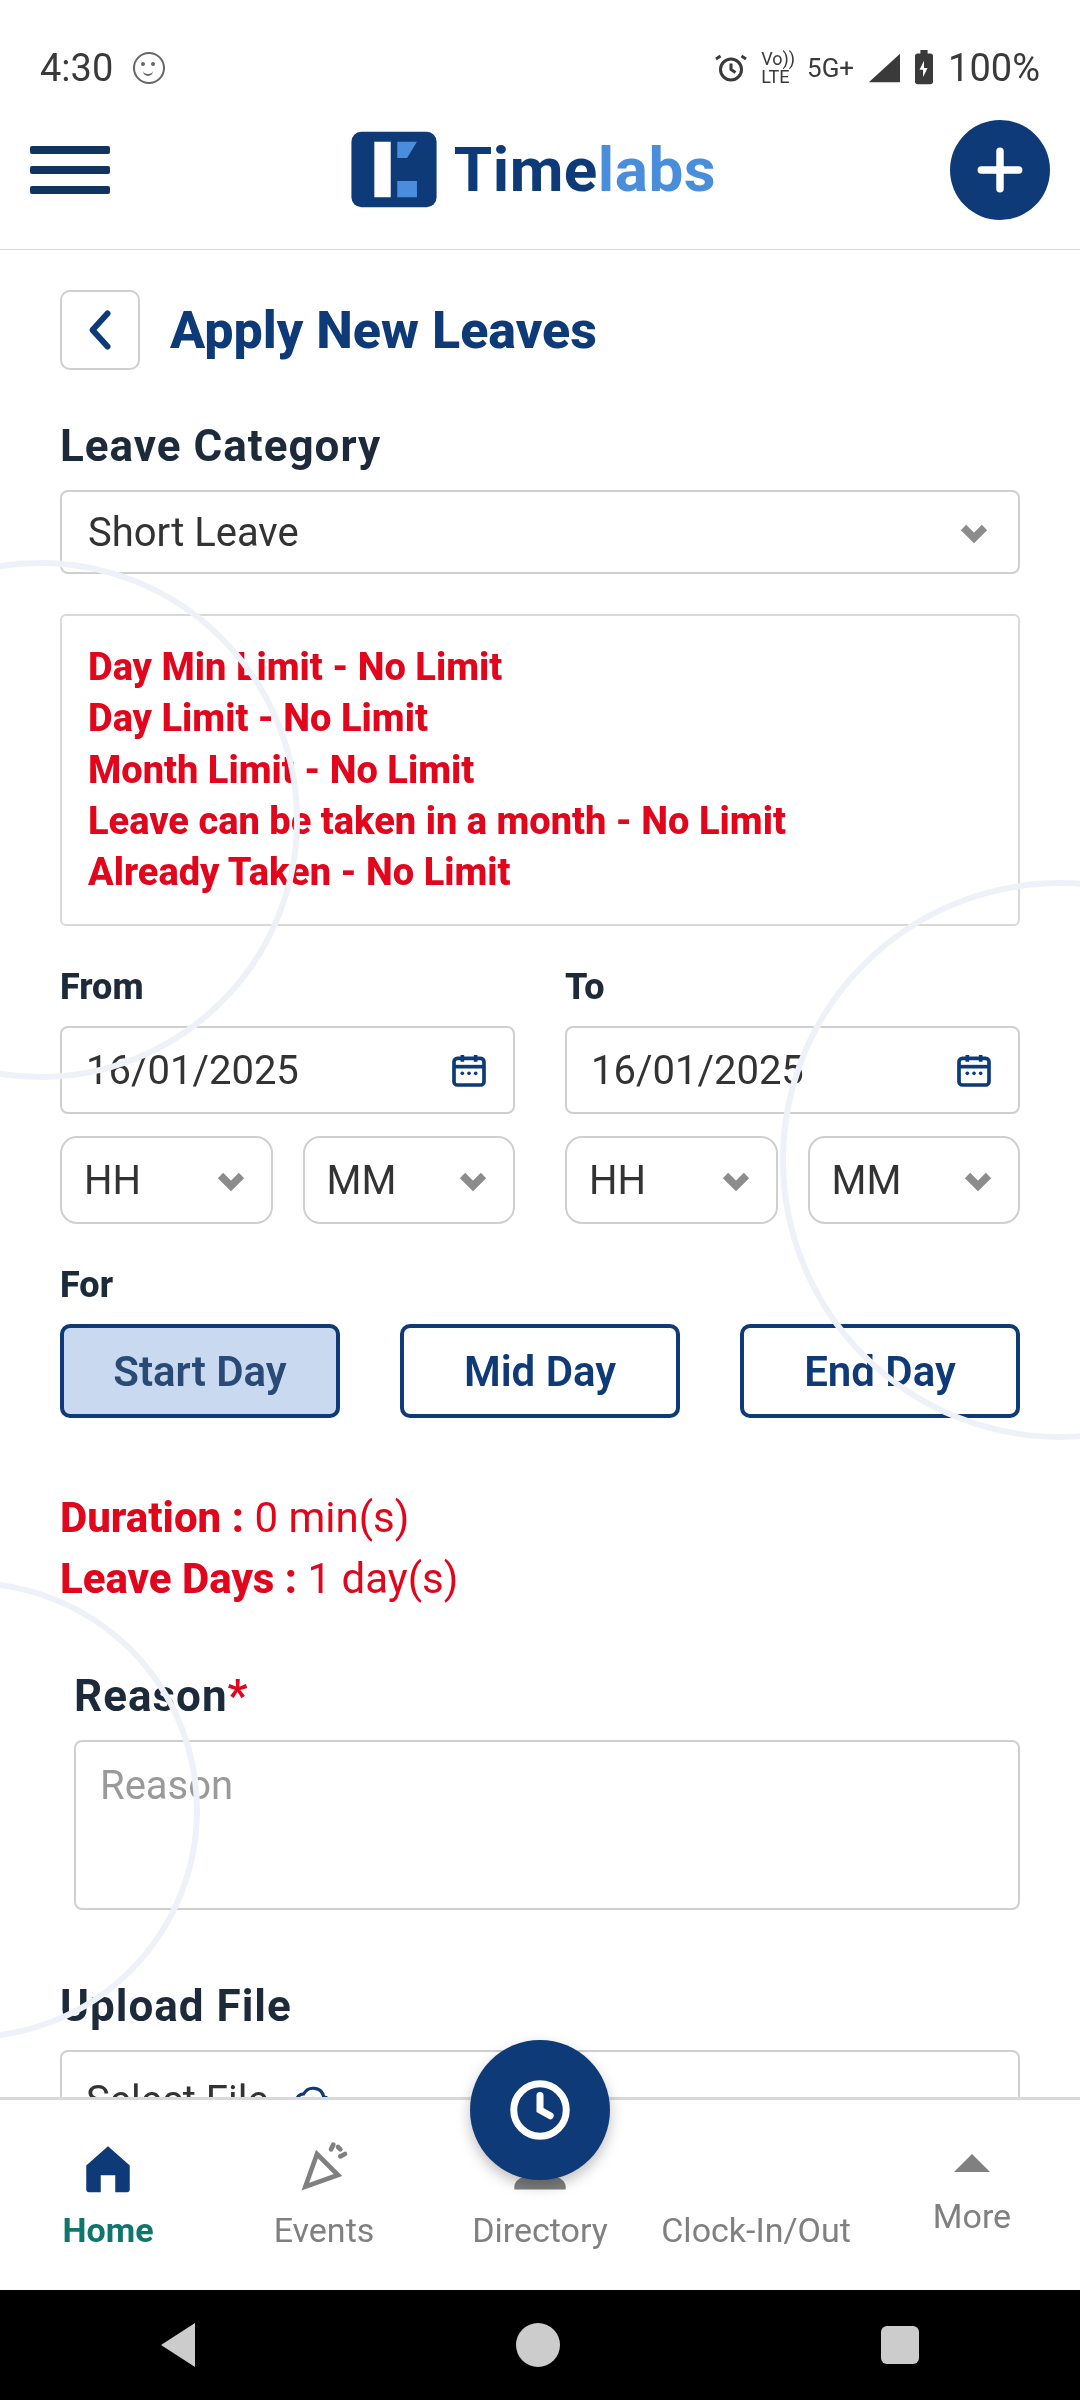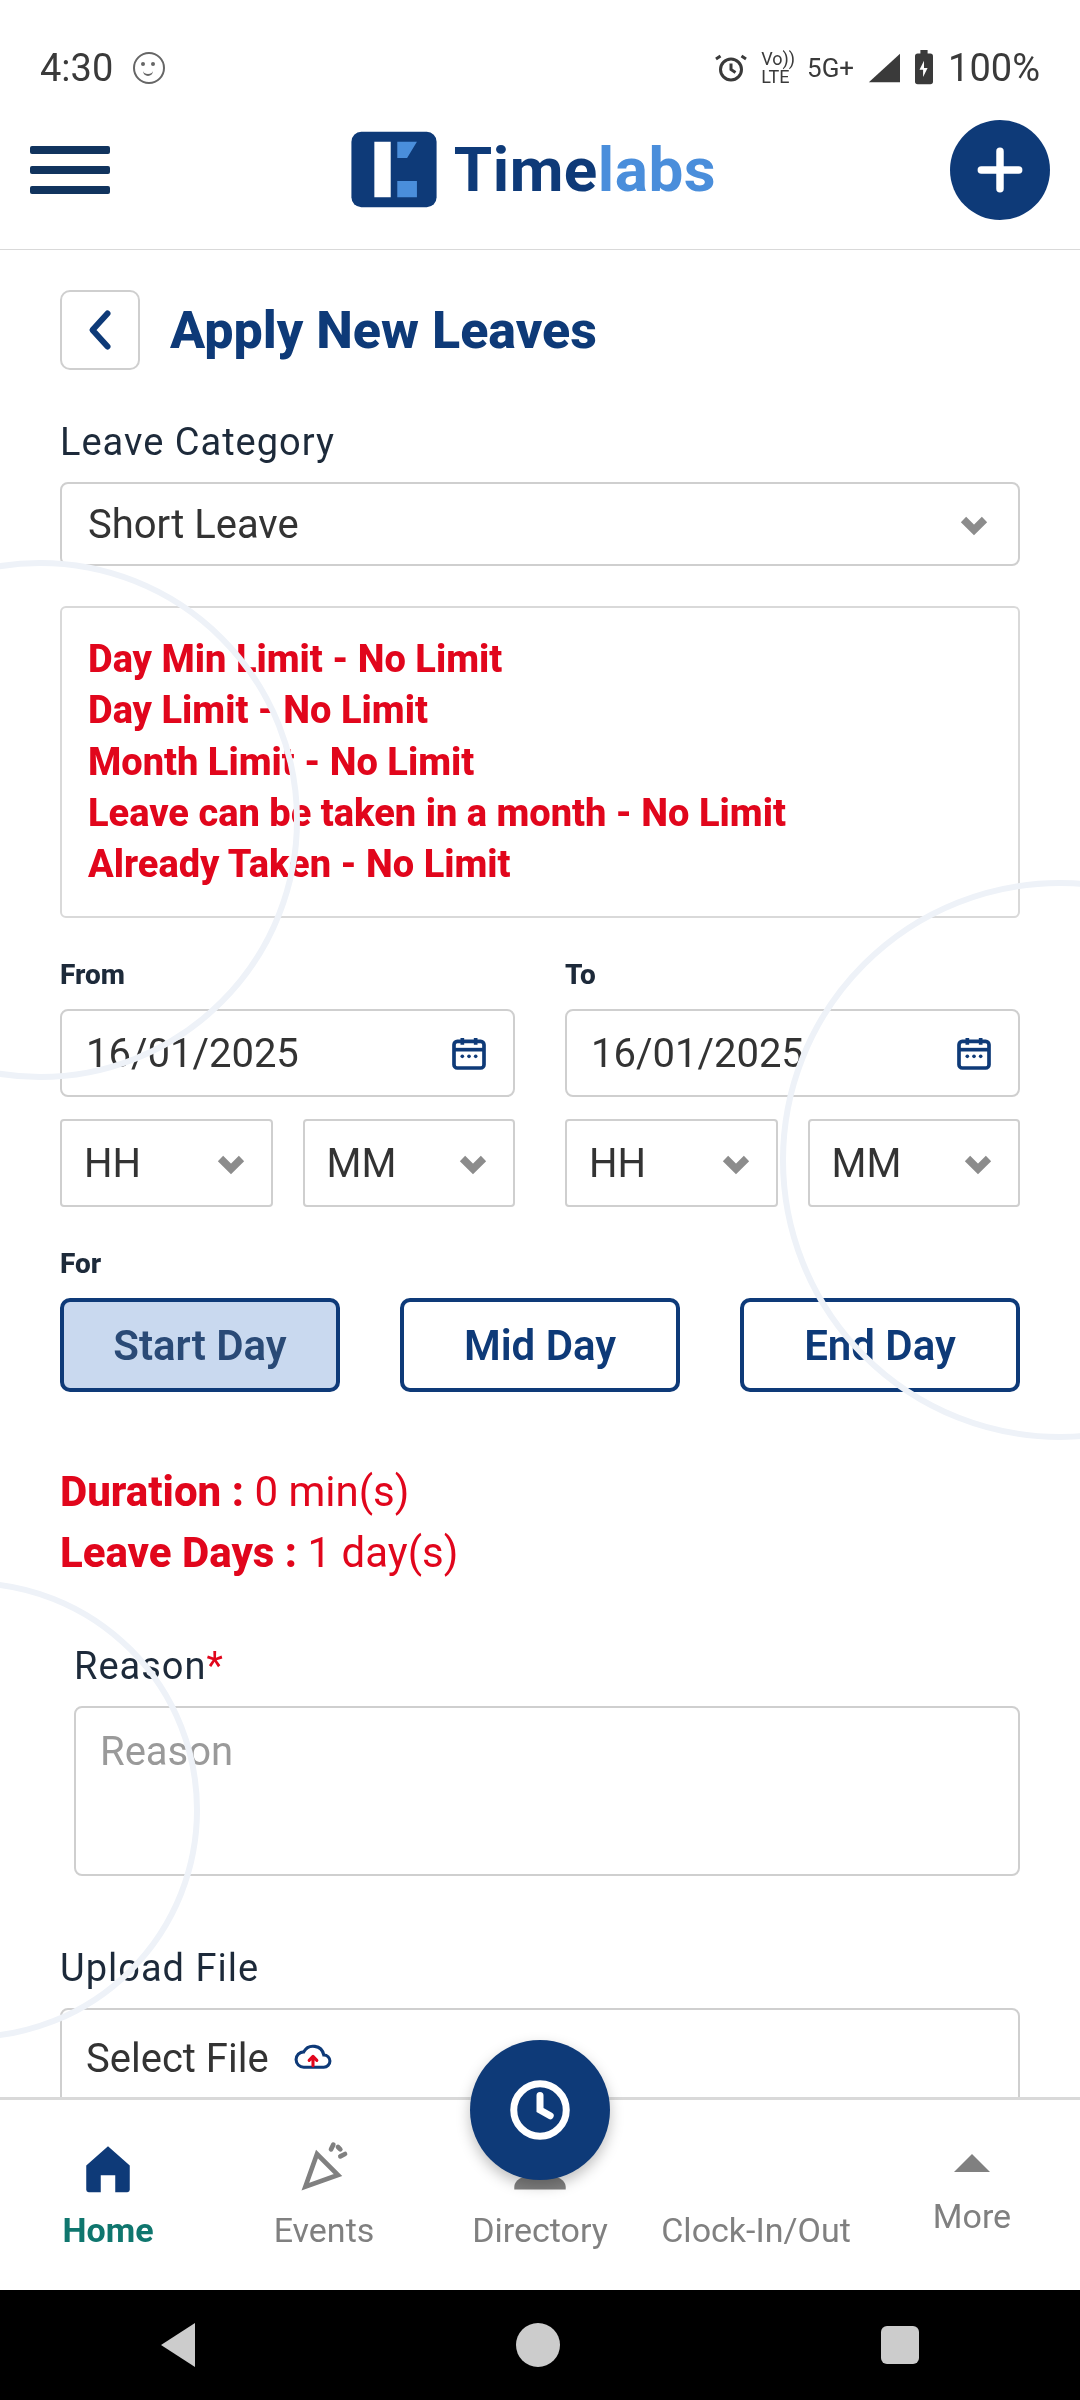--- a/index.html
+++ b/index.html
@@ -26,37 +26,37 @@
   .add-btn { width:100px; height:100px; border-radius:50%; background:#0e3a78; display:flex; align-items:center; justify-content:center; }
   .add-btn svg { width:56px; height:56px; }
 
   
   .title-row { display:flex; align-items:center; gap:30px; padding: 40px 60px 10px 60px; }
   .back-btn { width:80px; height:80px; border:2.5px solid #cfcfcf; border-radius:10px; display:flex; align-items:center; justify-content:center; }
   .page-title { font-size:52px; font-weight:800; color:#0e3a78; }
 
   
   .content { padding: 40px 60px 0 60px; }
-  .section-label { font-size:38px; font-weight:400; color:#1d2a3a; letter-spacing:1px; margin-bottom:18px; }
+  .section-label { font-size:44px; font-weight:700; color:#1d2a3a; letter-spacing:1px; margin-bottom:18px; }
 
   .select-box { width:100%; height:84px; border:2px solid #cfcfcf; border-radius:8px; display:flex; align-items:center; justify-content:space-between; padding:0 26px; font-size:40px; color:#333; background:#fff; }
   .chev-down { width:36px; height:36px; }
   .chev-down path { stroke:#8c8c8c; stroke-width:5; fill:none; }
 
   .limits-box { margin-top:40px; border:2px solid #d9d9d9; border-radius:6px; padding:26px 26px; }
   .limits-box div { color:#e1061c; font-size:38px; font-weight:800; line-height:1.35; }
 
   .row { display:flex; gap:50px; margin-top:40px; }
   .col { flex:1; }
-  .field-label { font-size:28px; font-weight:800; color:#1d2a3a; margin-bottom:18px; }
+  .field-label { font-size:36px; font-weight:800; color:#1d2a3a; margin-bottom:18px; }
   .date-box { height:88px; border:2px solid #cfcfcf; border-radius:8px; display:flex; align-items:center; justify-content:space-between; padding:0 24px; font-size:40px; color:#333; }
   .cal-icon { width:40px; height:40px; }
 
   .time-row { display:flex; gap:30px; margin-top:22px; }
-  .time-select { flex:1; height:88px; border:2px solid #cfcfcf; border-radius:4px; display:flex; align-items:center; justify-content:space-between; padding:0 22px; font-size:40px; color:#333; }
+  .time-select { flex:1; height:88px; border:2px solid #cfcfcf; border-radius:17px; display:flex; align-items:center; justify-content:space-between; padding:0 22px; font-size:40px; color:#333; }
 
   .for-section { margin-top:40px; }
   .for-options { display:flex; gap:60px; margin-top:18px; }
   .for-options .opt { flex:1; height:94px; border:4px solid #0e3a78; border-radius:10px; display:flex; align-items:center; justify-content:center; font-size:42px; font-weight:600; color:#0e3a78; background:#fff; }
   .for-options .opt.selected { background:#c9d9ef; color:#2a4a76; }
 
   .duration-block { margin-top:70px; }
   .duration-block .line { color:#e1061c; font-size:42px; font-weight:800; line-height:1.45; }
   .duration-block .val { font-weight:400; }
 

